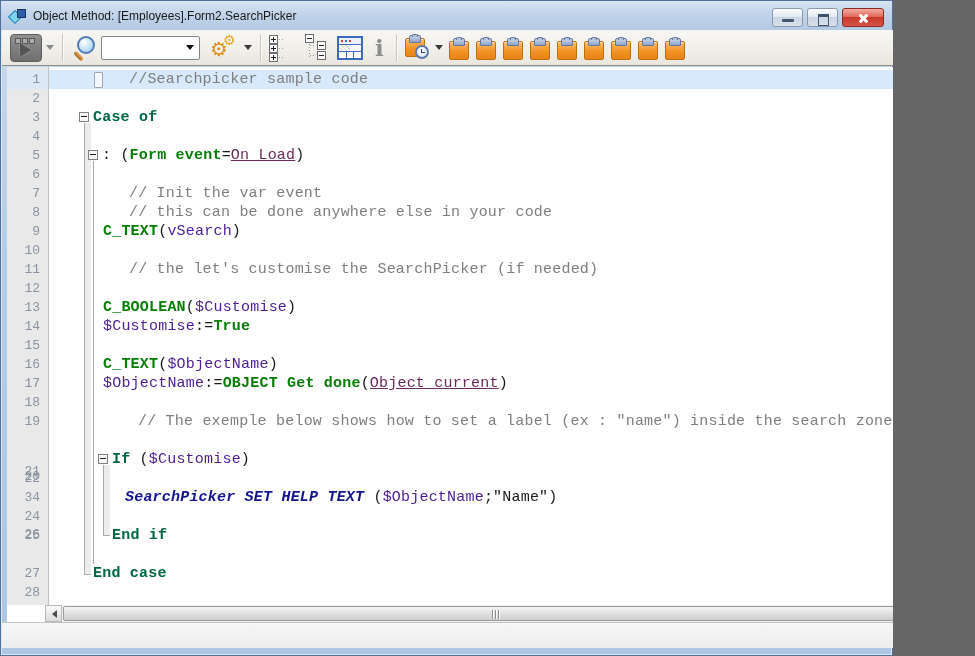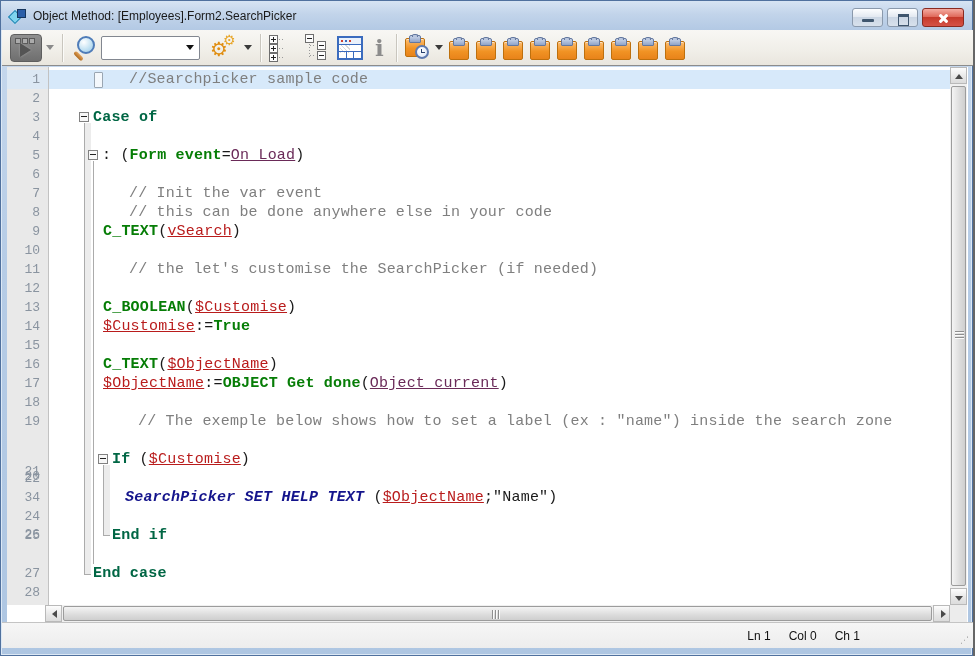--- a/index.html
+++ b/index.html
@@ -1,16 +1,16 @@
 <!DOCTYPE html>
 <html><head>
 <meta charset="utf-8">
 <style>
   html,body{margin:0;padding:0;background:#666;font-family:"Liberation Sans",sans-serif;}
-  .window{position:relative;width:973px;height:656px;background:linear-gradient(180deg,#C9DAEE 0%,#B6CCE6 40%,#AEC6E2 100%);
+  .window{position:relative;width:893px;height:656px;background:linear-gradient(180deg,#C9DAEE 0%,#B6CCE6 40%,#AEC6E2 100%);
     box-shadow:inset 0 0 0 1px #50719E, inset 0 0 0 2px #DCE8F5;overflow:hidden;}
 
   
   .titlebar{position:absolute;left:1px;top:1px;right:1px;height:29px;
     background:linear-gradient(180deg,#D7E4F3 0%,#C2D4EA 45%,#B3C9E4 100%);
     display:flex;align-items:center;padding-left:8px;box-sizing:border-box;}
   .app-icon{width:18px;height:16px;position:relative;margin-right:6px;flex:0 0 auto;}
   .app-icon .d1{position:absolute;left:1px;top:4px;width:8px;height:8px;background:#7FD4EE;border:1px solid #1E7FAE;transform:rotate(45deg);}
   .app-icon .d2{position:absolute;right:1px;top:1px;width:7px;height:7px;background:#2C5FA8;border:1px solid #16365E;}
   .title-text{font-size:12px;color:#1A1A1A;white-space:nowrap;}
@@ -84,21 +84,21 @@
   .editor{position:absolute;left:7px;top:67px;width:961px;height:555px;background:#FFFFFF;overflow:hidden;}
   .gutter{position:absolute;left:0;top:0;width:41px;height:538px;background:#E9E9E9;border-right:1px solid #C2C2C2;box-sizing:content-box;}
   .gutter-tint{position:absolute;left:0;top:3px;width:41px;height:19px;background:#DCE8F4;}
   .gnum{position:absolute;right:8px;height:19px;font:13px/19px "Liberation Mono",monospace;color:#8A94A0;}
   .codearea{position:absolute;left:0px;top:0;width:943px;height:538px;}
   .curline{position:absolute;left:42px;top:3px;width:901px;height:19px;background:#D7E9FA;}
   .crow{position:absolute;height:19px;font:15px/19px "Liberation Mono",monospace;letter-spacing:.2px;white-space:pre;}
   .sy-c{color:#7F7F7F;margin-left:16px;}
   .sy-k{color:#006644;font-weight:bold;}
   .sy-m{color:#067D06;font-weight:bold;}
-  .sy-v{color:#b91c1c;text-decoration:underline;}
+  .sy-v{color:#4c1d95;}
   .sy-t{color:#6A2A58;text-decoration:underline;}
   .sy-p{color:#1A1A1A;}
   .sy-g{color:#14148C;font-weight:bold;font-style:italic;}
   .sy-s{color:#1A1A1A;}
   .foldbox{position:absolute;width:10px;height:10px;background:#F7F7F7;border:1px solid #818181;box-sizing:border-box;}
   .foldbox i{display:block;width:6px;height:1px;background:#222;margin:3px auto 0;}
   .guide{position:absolute;border-left:1px solid #ABABAB;}
   .guide.corner{border-bottom:1px solid #ABABAB;width:6px;}
   .cursorbox{position:absolute;width:7px;height:14px;border:1px solid #9AA6B2;background:#F4F8FC;border-radius:1px;}
 
@@ -374,21 +374,16 @@
           </span>
       </span>
       <span class="sbtn" style="left:888px;top:0;width:17px;height:17px;">
         <i class="tri" style="left:7px;top:4px;border-top:4px solid transparent;border-bottom:4px solid transparent;border-left:5px solid #4A4A4A;"></i>
       </span>
     </div>
     <div class="corner"></div>
   </div>
 
   <div class="statusbar">
-    <div class="statusitems">
-      <span>Ln 1</span>
-      <span>Col 0</span>
-      <span>Ch 1</span>
-    </div>
     <span class="grip-corner">⋰</span>
   </div>
 
 </div>
 
 </body></html>

